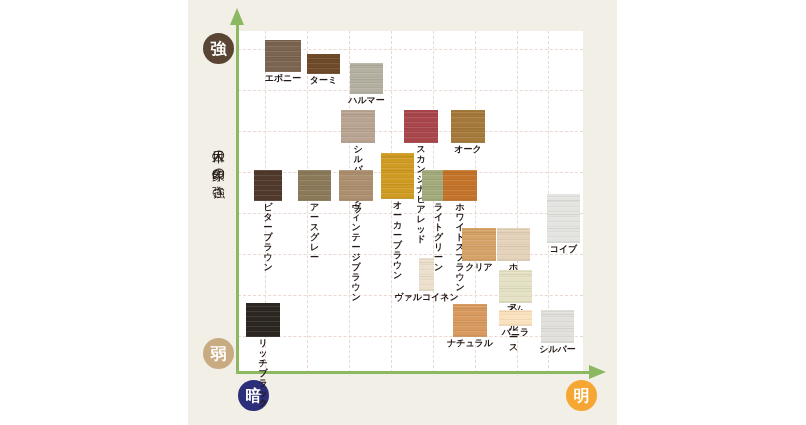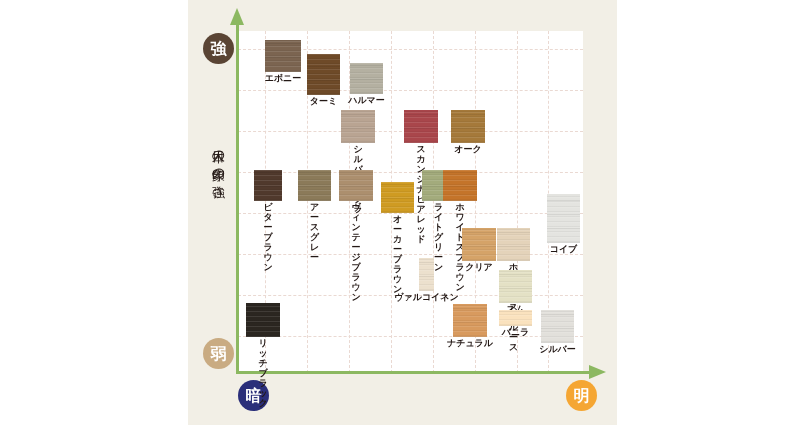--- a/index.html
+++ b/index.html
@@ -203,21 +203,21 @@
   <div class="badge" id="badge-light">明</div>
 
   <div id="yaxis-title">木目の印象の強さ</div>
 
 <div class="item" style="left: 265px; top: 40px; width: 36px; height: 32px;">
       <div class="swatch" style="background: rgb(123, 100, 80);">
         <div class="grain"></div>
       </div>
       <div class="label">エボニー</div>
     </div>
-    <div class="item" style="left: 307px; top: 54px; width: 33px; height: 41px;">
+    <div class="item" style="left: 307px; top: 54px; width: 33px; height: 20px;">
       <div class="swatch" style="background: rgb(110, 74, 40);">
         <div class="grain"></div>
       </div>
       <div class="label">ターミ</div>
     </div>
     <div class="item" style="left: 350px; top: 63px; width: 33px; height: 31px; border-radius: 6px;">
       <div class="swatch" style="background: rgb(180, 176, 161);">
         <div class="grain"></div>
       </div>
       <div class="label">ハルマー</div>
@@ -256,21 +256,21 @@
       <div class="label two-line">アース
 グレー</div>
     </div>
     <div class="item" style="left: 339px; top: 170px; width: 34px; height: 31px;">
       <div class="swatch" style="background: rgb(172, 143, 110);">
         <div class="grain"></div>
       </div>
       <div class="label two-line">ヴィンテージ
 ブラウン</div>
     </div>
-    <div class="item" style="left: 381px; top: 182px; width: 33px; height: 31px;">
+    <div class="item" style="left: 381px; top: 153px; width: 33px; height: 46px;">
       <div class="swatch" style="background: rgb(207, 155, 34);">
         <div class="grain"></div>
       </div>
       <div class="label two-line">オーカー
 ブラウン</div>
     </div>
     <div class="item" style="left: 422px; top: 170px; width: 33px; height: 31px;">
       <div class="swatch" style="background: rgb(163, 171, 124);">
         <div class="grain"></div>
       </div>

